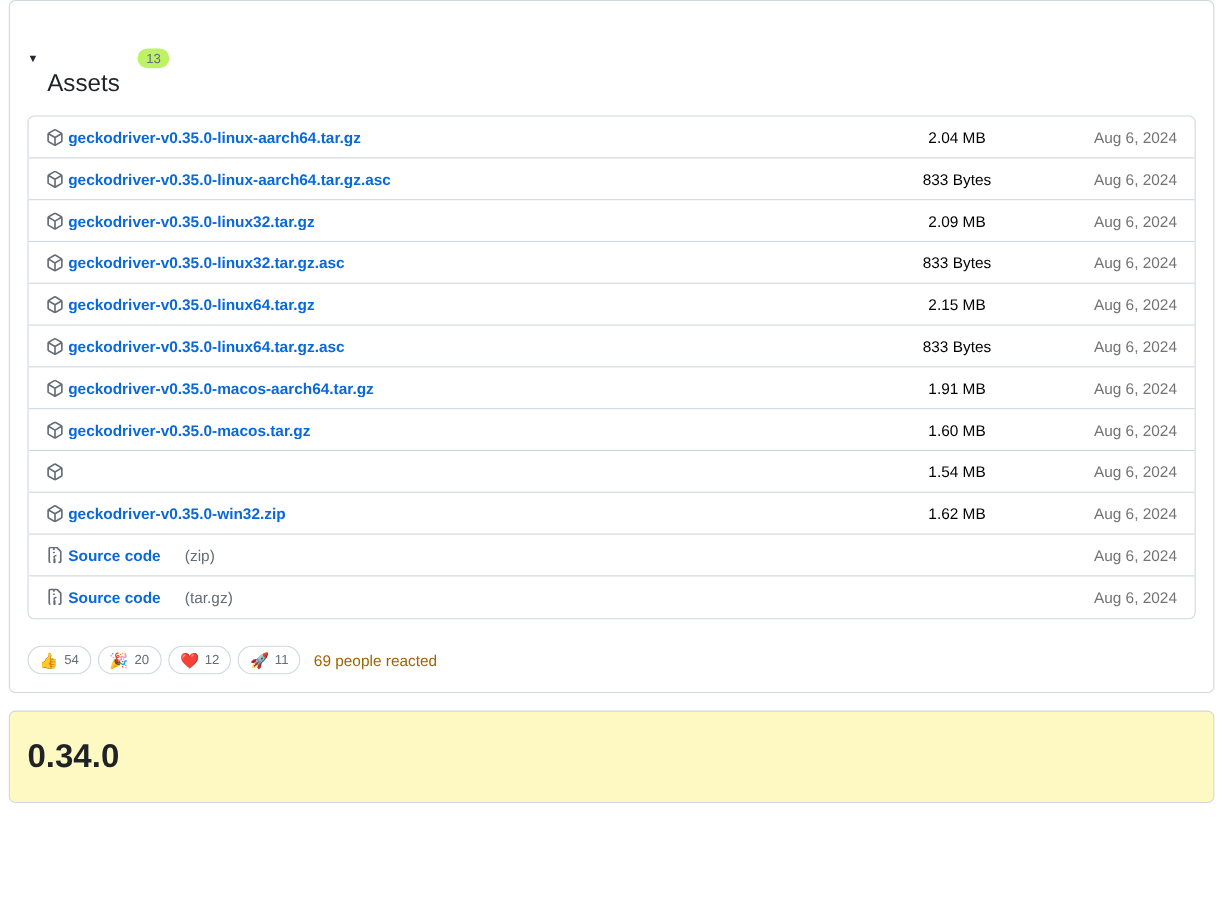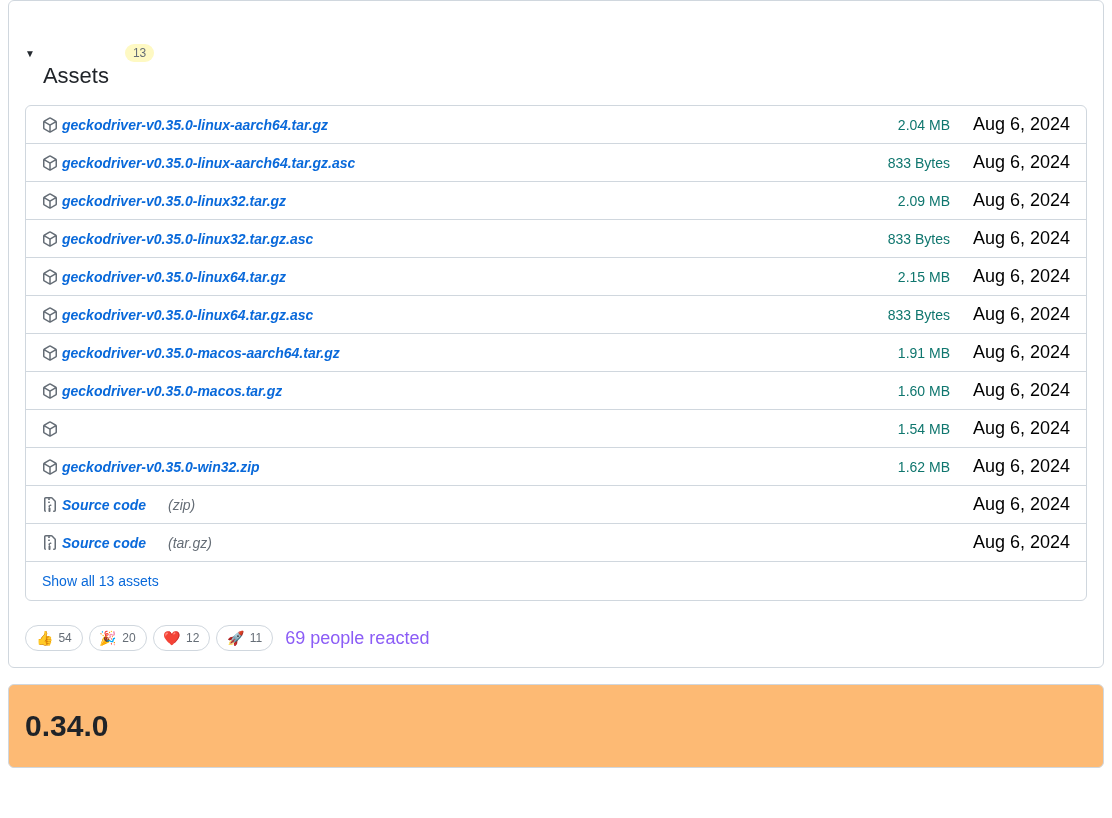--- a/index.html
+++ b/index.html
@@ -31,21 +31,21 @@
     font-size: 10px;
     color: #24292f;
   }
   .assets-title {
     font-size: 22px;
     font-weight: 400;
     color: #1f2328;
     margin-top: 46px;
   }
   .count-badge {
-    background: #fef9c3;
+    background: #bef264;
     color: #656d76;
     font-size: 12px;
     font-weight: 500;
     padding: 2px 8px;
     border-radius: 20px;
     margin-left: 8px;
   }
   .assets-box {
     border: 1px solid #d0d7de;
     border-radius: 6px;
@@ -57,21 +57,20 @@
     padding: 8px 16px;
     border-bottom: 1px solid #d0d7de;
     min-height: 38px;
   }
   .asset-row:last-child { border-bottom: none; }
   .asset-name-cell {
     display: flex;
     flex: 1;
     min-width: 0;
     gap: 4px;
-    font-style: italic;
   }
   .asset-icon {
     color: #656d76;
     display: inline-flex;
     align-items: center;
     flex-shrink: 0;
   }
   .asset-link {
     color: #0969da;
     font-weight: 600;
@@ -80,32 +79,32 @@
     white-space: nowrap;
     overflow: hidden;
     text-overflow: ellipsis;
   }
   .asset-format {
     color: #656d76;
     font-weight: 400;
     margin-left: 18px;
   }
   .asset-size {
-    color: #0f766e;
+    color: #000000;
     width: 160px;
-    text-align: right;
+    text-align: center;
     white-space: nowrap;
     font-size: 14px;
   }
   .asset-date {
-    color: #000000;
+    color: #737373;
     width: 120px;
     text-align: right;
     white-space: nowrap;
-    font-size: 18px;
+    font-size: 14px;
   }
   .show-all-row {
     padding: 10px 16px;
     border-bottom: none;
   }
   .show-all-link {
     color: #0969da;
     cursor: pointer;
     font-size: 14px;
   }
@@ -124,30 +123,30 @@
     border-radius: 100px;
     padding: 2px 10px;
     font-size: 12px;
     color: #656d76;
     cursor: pointer;
     background: #ffffff;
     height: 26px;
   }
   .reaction-emoji { font-size: 14px; line-height: 1; }
   .reactions-summary {
-    color: #8b5cf6;
-    font-size: 18px;
+    color: #a16207;
+    font-size: 14px;
     margin-left: 6px;
   }
 
   .next-release-card {
     border: 1px solid #d0d7de;
     border-radius: 6px;
     margin: 0 8px;
-    background: #fdba74;
+    background: #fef9c3;
     padding: 16px;
   }
   .next-release-title {
     font-size: 30px;
     font-weight: 600;
     color: #1f2328;
     margin: 8px 0;
   }
 </style>
 </head>
@@ -301,23 +300,20 @@
             <span class="asset-icon">
               <svg width="16" height="16" viewBox="0 0 16 16" fill="currentColor">
                 <path d="M3.5 1.75v11.5c0 .09.048.173.126.217a.75.75 0 0 1-.752 1.298A1.748 1.748 0 0 1 2 13.25V1.75C2 .784 2.784 0 3.75 0h5.586c.464 0 .909.185 1.237.513l2.914 2.914c.329.328.513.773.513 1.237v8.586A1.75 1.75 0 0 1 12.25 15h-.5a.75.75 0 0 1 0-1.5h.5a.25.25 0 0 0 .25-.25V4.664a.25.25 0 0 0-.073-.177l-2.914-2.914a.25.25 0 0 0-.177-.073H7.25a.75.75 0 0 1 0 1.5h-.5a.75.75 0 0 1 0-1.5h-3a.25.25 0 0 0-.25.25Zm3.75 8.75h.5c.414 0 .75.336.75.75v3a.75.75 0 0 1-.75.75h-.5a.75.75 0 0 1-.75-.75v-3c0-.414.336-.75.75-.75Zm-.5-4.5a.75.75 0 0 1 0-1.5h.5a.75.75 0 0 1 0 1.5Zm2 1.5a.75.75 0 0 1 0 1.5h-.5a.75.75 0 0 1 0-1.5Zm-1.5 3a.75.75 0 0 1-.75-.75V9a.75.75 0 0 1 1.5 0v.75a.75.75 0 0 1-.75.75Z"></path>
               </svg>
             </span>
             <a class="asset-link" href="#">Source code</a>
             <span class="asset-format">(tar.gz)</span>
           </div>
           <div class="asset-size"></div>
           <div class="asset-date">Aug 6, 2024</div>
-        </div>
-        <div class="asset-row show-all-row">
-          <span class="show-all-link">Show all 13 assets</span>
         </div>
       </div>
   </div>
 
   <div class="reactions-bar">
     <span id="reactions-container" style="display: inline-flex; gap: 6px;">
         <span class="reaction-pill">
           <span class="reaction-emoji">👍</span>
           <span>54</span>
         </span>

